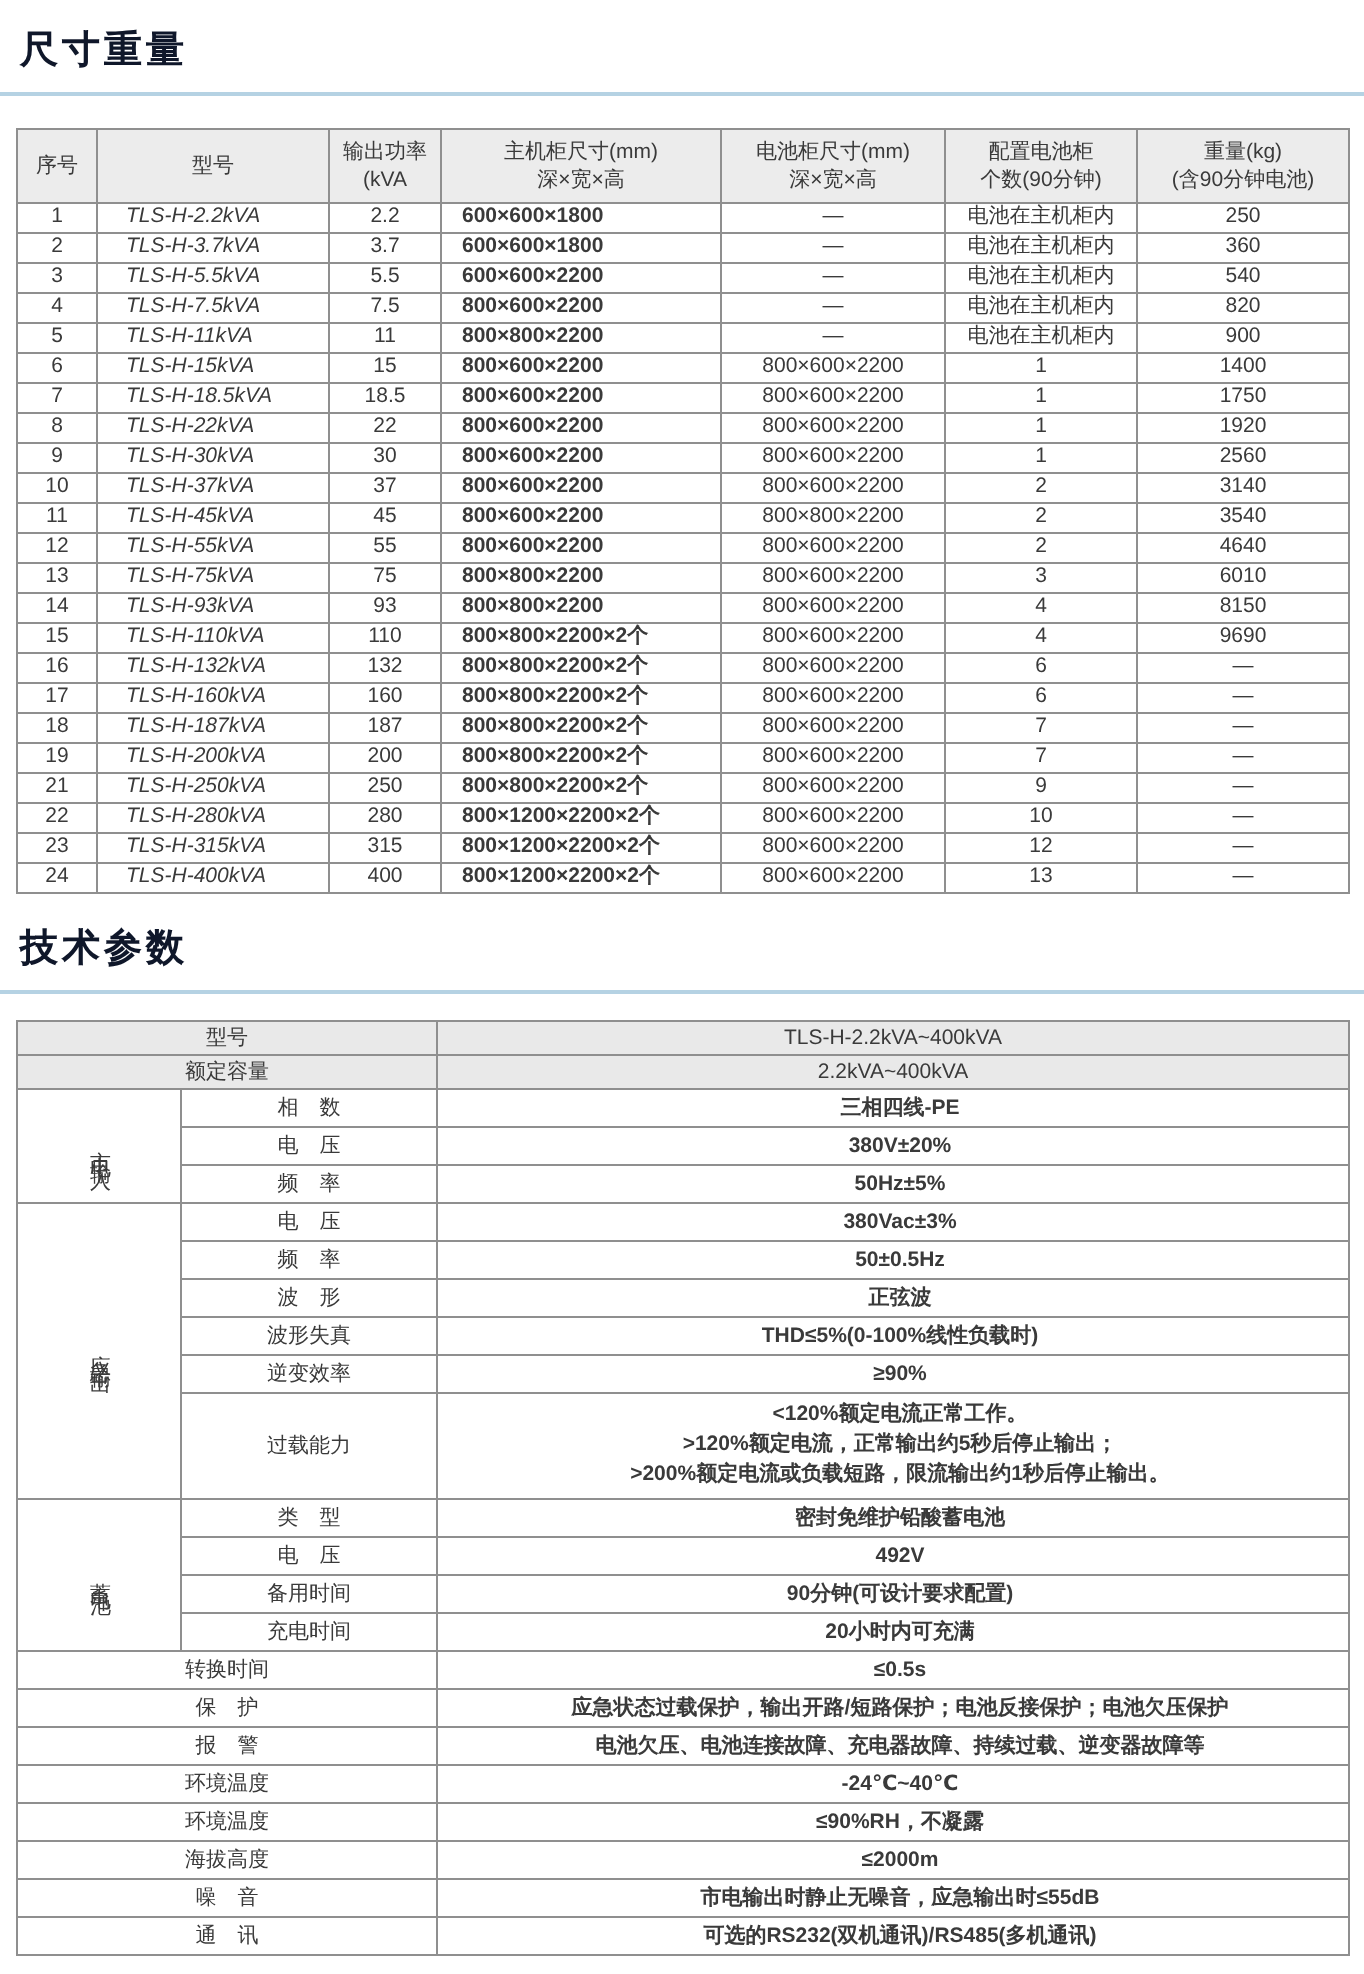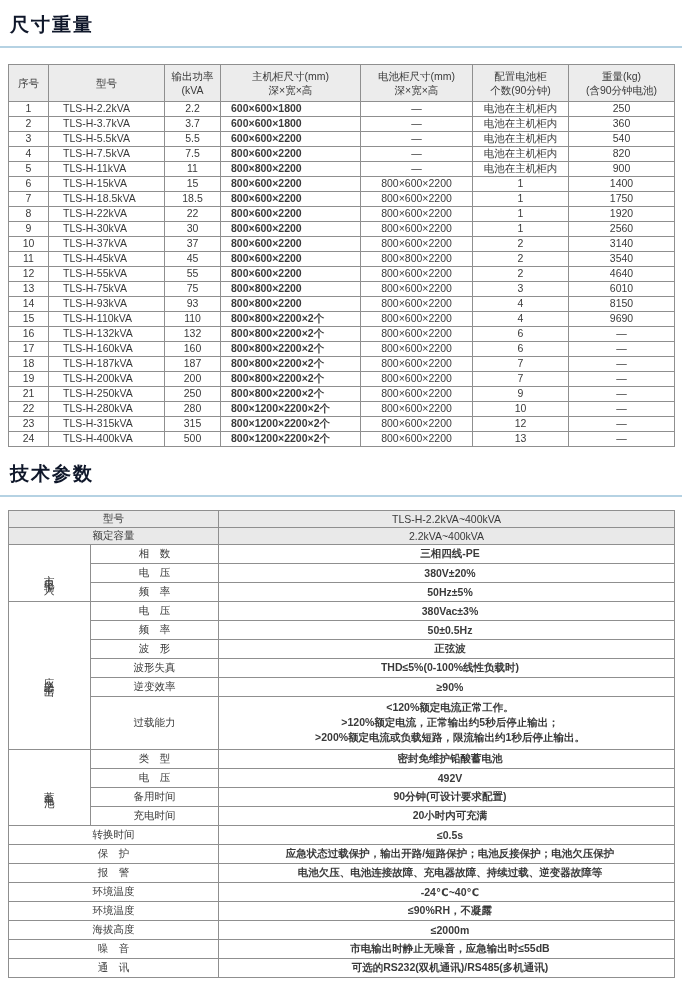--- a/index.html
+++ b/index.html
@@ -43,21 +43,21 @@
   .dim-table { margin-top: 16px; }
   .dim-table th {
     background: #ececec;
     font-weight: normal;
     white-space: pre-line;
     height: 37px;
     text-align: center;
     line-height: 1.35;
   }
   .dim-table td { height: 15px; text-align: center; line-height: 1.1; }
-  .dim-table td:nth-child(2) { text-align: left; padding-left: 14px; }
+  .dim-table td:nth-child(2) { text-align: left; padding-left: 14px; font-style: italic; }
   .dim-table td:nth-child(4) { text-align: left; padding-left: 10px; font-weight: bold; }
 
   
   .tech-table { margin-top: 13px; }
   .tech-table td { height: 19px; }
   .tech-table .hdr { background: #e9e9e9; text-align: center; height: 17px; }
   .tech-table .grp {
     text-align: center;
     width: 82px;
   }
@@ -313,21 +313,21 @@
       <td>TLS-H-315kVA</td>
       <td>315</td>
       <td>800×1200×2200×2个</td>
       <td>800×600×2200</td>
       <td>12</td>
       <td>—</td>
     </tr>
         <tr>
       <td>24</td>
       <td>TLS-H-400kVA</td>
-      <td>500</td>
+      <td>400</td>
       <td>800×1200×2200×2个</td>
       <td>800×600×2200</td>
       <td>13</td>
       <td>—</td>
     </tr>
       </tbody>
   </table>
 
   <div class="section-title" style="margin-top:10px">技术参数</div>
   <hr class="title-rule">

